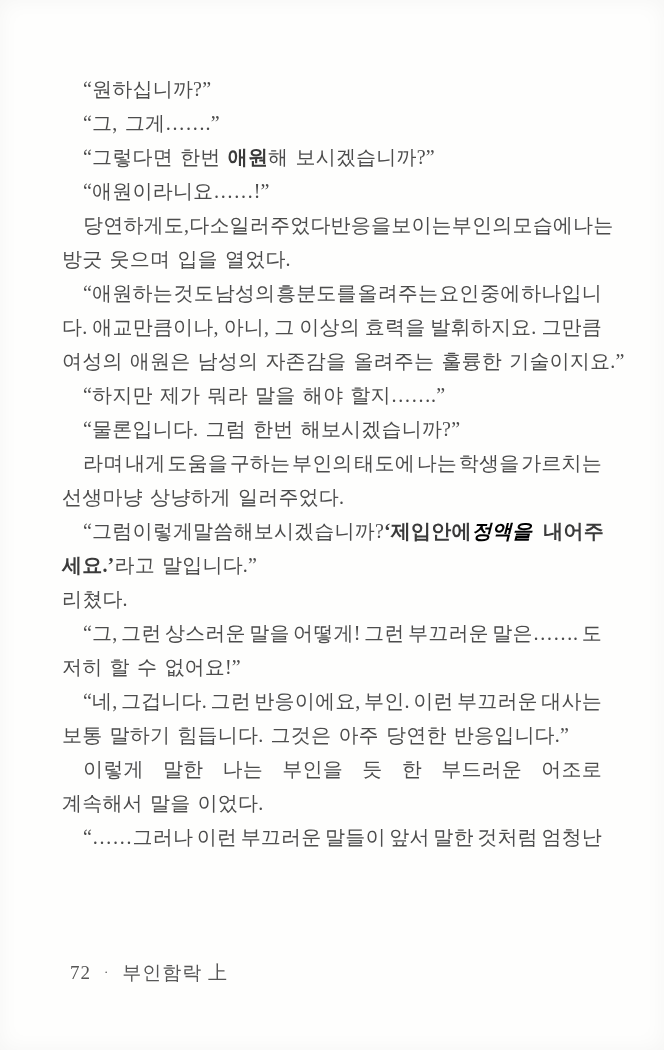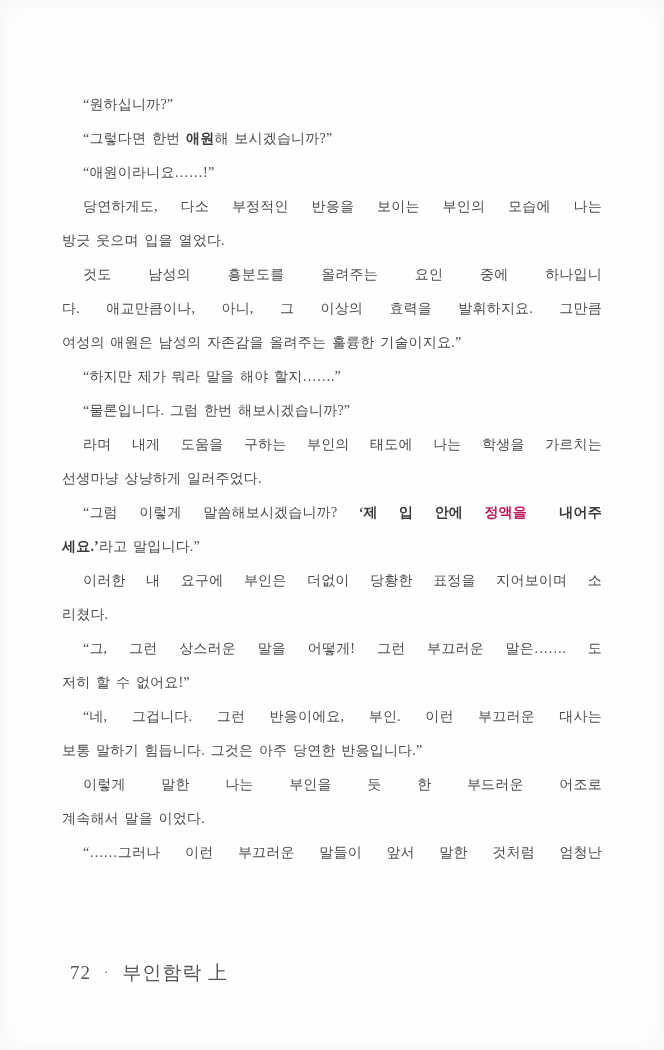--- a/index.html
+++ b/index.html
@@ -13,23 +13,23 @@
     height: 1050px;
     background: #fefefdf5;
     background-color: #fefefd;
     box-shadow: inset 0 0 22px rgba(0,0,0,0.04);
     overflow: hidden;
     font-family: "Liberation Serif", "DejaVu Serif", serif;
   }
   .text-block {
     position: absolute;
     left: 62px;
-    top: 88px;
+    top: 72px;
     width: 540px;
-    font-size: 14px;
+    font-size: 20px;
     line-height: 34px;
     letter-spacing: 0.2px;
   }
   .line {
     height: 34px;
     white-space: nowrap;
     word-spacing: 2px;
   }
   .line.indent { padding-left: 21px; }
   .line.justify {
@@ -56,34 +56,36 @@
     font-size: 13px;
     vertical-align: 3px;
   }
 </style>
 </head>
 <body>
 
 <div class="page" style="background-color: rgb(254, 254, 253);">
   <div class="text-block" style="color: rgb(76, 76, 76);">
       <div class="line indent"><span>“원하십니까?”</span></div>
+      <div class="line indent"><span>“그, 그게…….”</span></div>
       <div class="line indent"><span>“그렇다면 한번 </span><span class="seg-bold" style="color: rgb(58, 58, 58);">애원</span><span>해 보시겠습니까?”</span></div>
       <div class="line indent"><span>“애원이라니요……!”</span></div>
       <div class="line indent justify">
         <span>당연하게도,</span>
         <span>다소</span>
-        <span>부정적인</span>
+        <span>일러주었다</span>
         <span>반응을</span>
         <span>보이는</span>
         <span>부인의</span>
         <span>모습에</span>
         <span>나는</span>
       </div>
       <div class="line"><span>방긋 웃으며 입을 열었다.</span></div>
       <div class="line indent justify">
+        <span>“애원하는</span>
         <span>것도</span>
         <span>남성의</span>
         <span>흥분도를</span>
         <span>올려주는</span>
         <span>요인</span>
         <span>중에</span>
         <span>하나입니</span>
       </div>
       <div class="line justify">
         <span>다.</span>
@@ -110,35 +112,24 @@
         <span>가르치는</span>
       </div>
       <div class="line"><span>선생마냥 상냥하게 일러주었다.</span></div>
       <div class="line indent justify">
         <span>“그럼</span>
         <span>이렇게</span>
         <span>말씀해보시겠습니까?</span>
         <span class="seg-bold" style="color: rgb(58, 58, 58);">‘제</span>
         <span class="seg-bold" style="color: rgb(58, 58, 58);">입</span>
         <span class="seg-bold" style="color: rgb(58, 58, 58);">안에</span>
-        <span class="seg-bold" style="color: #be185d;">정액을</span>
+        <span class="seg-bold" style="color: #000000; font-style: italic;">정액을</span>
         <span class="seg-bold" style="color: rgb(58, 58, 58); margin-left: 11px;">내어주</span>
       </div>
       <div class="line"><span class="seg-bold" style="color: rgb(58, 58, 58); margin-top: 40px;">세요.’</span><span>라고 말입니다.”</span></div>
-      <div class="line indent justify">
-        <span>이러한</span>
-        <span>내</span>
-        <span>요구에</span>
-        <span>부인은</span>
-        <span>더없이</span>
-        <span>당황한</span>
-        <span>표정을</span>
-        <span>지어보이며</span>
-        <span>소</span>
-      </div>
       <div class="line"><span>리쳤다.</span></div>
       <div class="line indent justify">
         <span>“그,</span>
         <span>그런</span>
         <span>상스러운</span>
         <span>말을</span>
         <span>어떻게!</span>
         <span>그런</span>
         <span>부끄러운</span>
         <span>말은…….</span>

